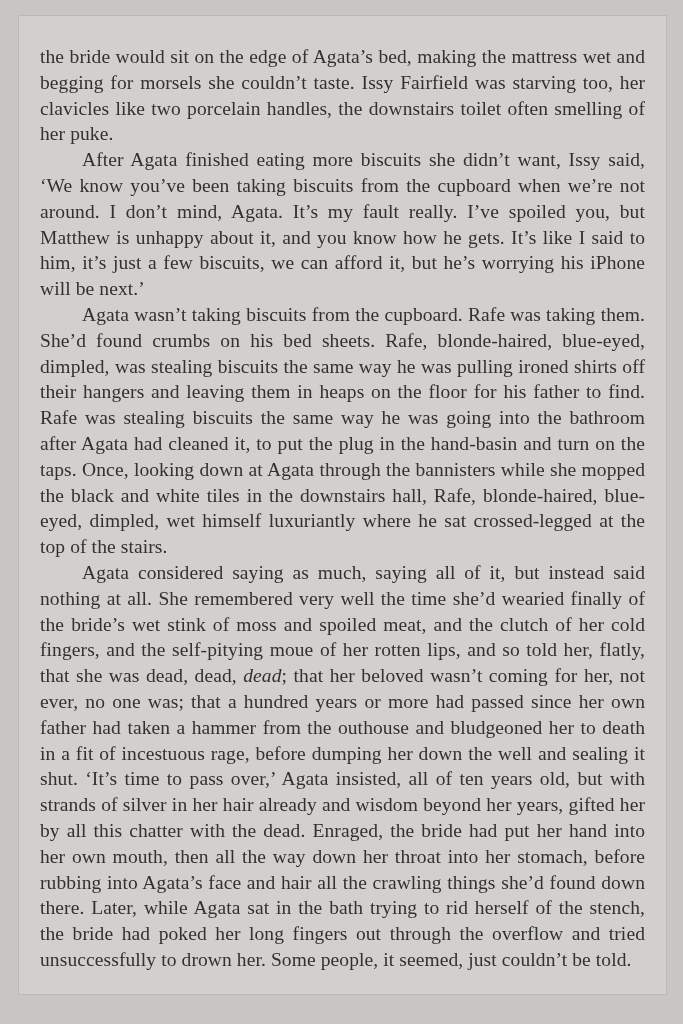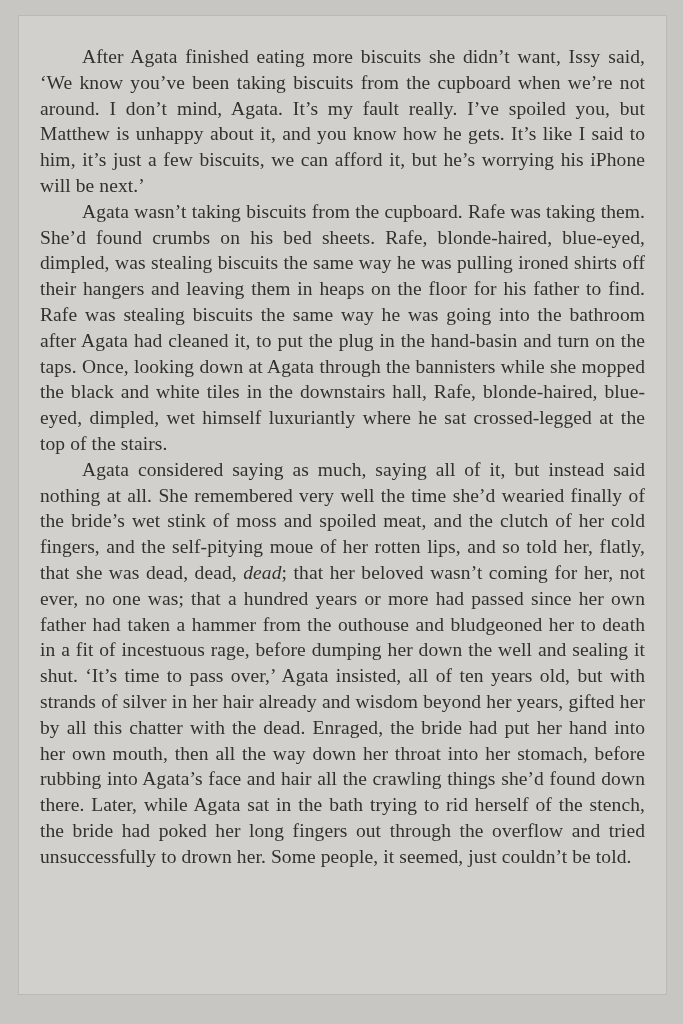--- a/index.html
+++ b/index.html
@@ -42,17 +42,18 @@
     text-indent: 42px;
   }
   .text-block i {
   }
 </style>
 </head>
 <body>
 
 <div class="page">
   <div class="text-block" id="text-block">
+      <p><span>the bride would sit on the edge of Agata’s bed, making the mattress wet and begging for morsels she couldn’t taste. Issy Fairfield was starving too, her clavicles like two porcelain handles, the downstairs toilet often smelling of her puke.</span></p>
       <p class="indent"><span>After Agata finished eating more biscuits she didn’t want, Issy said, ‘We know you’ve been taking biscuits from the cupboard when we’re not around.  I don’t mind, Agata. It’s my fault really.  I’ve spoiled you, but Matthew is unhappy about it, and you know how he gets. It’s like I said to him, it’s just a few biscuits, we can afford it, but he’s worrying his iPhone will be next.’</span></p>
       <p class="indent"><span>Agata wasn’t taking biscuits from the cupboard.  Rafe was taking them. She’d found crumbs on his bed sheets. Rafe, blonde-haired, blue-eyed, dimpled, was stealing biscuits the same way he was pulling ironed shirts off their hangers and leaving them in heaps on the floor for his father to find. Rafe was stealing biscuits the same way he was going into the bathroom after Agata had cleaned it, to put the plug in the hand-basin and turn on the taps. Once, looking down at Agata through the bannisters while she mopped the black and white tiles in the downstairs hall, Rafe, blonde-haired, blue-eyed, dimpled, wet himself luxuriantly where he sat crossed-legged at the top of the stairs.</span></p>
       <p class="indent"><span>Agata considered saying as much, saying all of it, but instead said nothing at all. She remembered very well the time she’d wearied finally of the bride’s wet stink of moss and spoiled meat, and the clutch of her cold fingers, and the self-pitying moue of her rotten lips, and so told her, flatly, that she was dead, dead, </span><i>dead</i><span>; that her beloved wasn’t coming for her, not ever, no one was; that a hundred years or more had passed since her own father had taken a hammer from the outhouse and bludgeoned her to death in a fit of incestuous rage, before dumping her down the well and sealing it shut.  ‘It’s time to pass over,’ Agata insisted, all of ten years old, but with strands of silver in her hair already and wisdom beyond her years, gifted her by all this chatter with the dead.  Enraged, the bride had put her hand into her own mouth, then all the way down her throat into her stomach, before rubbing into Agata’s face and hair all the crawling things she’d found down there.  Later, while Agata sat in the bath trying to rid herself of the stench, the bride had poked her long fingers out through the overflow and tried unsuccessfully to drown her.  Some people, it seemed, just couldn’t be told.</span></p>
     </div>
 </div>
 
 </body></html>

